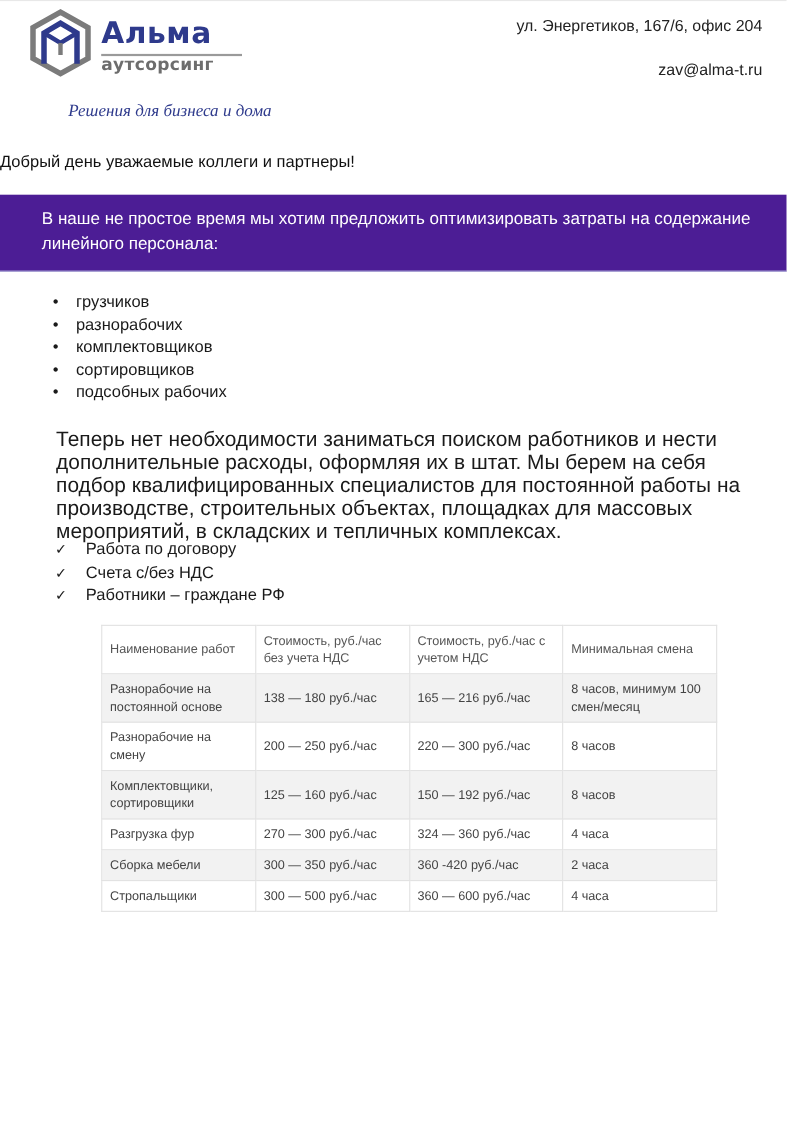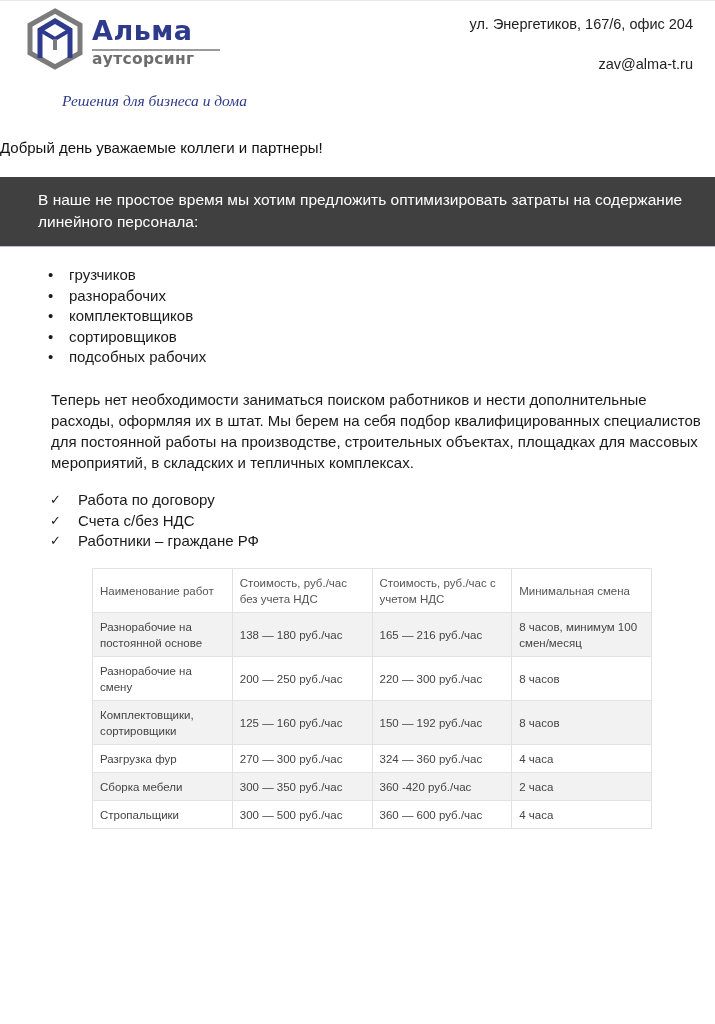--- a/index.html
+++ b/index.html
@@ -24,33 +24,33 @@
     font-style: italic; font-size: 15.5px; color: #2e3a8c; margin-left: 38px;
   }
   .contacts {
     position: absolute; right: 22px; top: 14px; text-align: right; font-size: 14.5px; line-height: 20px; color: #222;
   }
   .contacts .gap { height: 20px; }
   .greeting {
     position: absolute; left: 0; width: 715px; top: 139px; text-align: left; font-size: 15px; color: #111;
   }
   .banner {
-    position: absolute; left: 0; top: 177px; width: 715px; height: 69px; background: #404040;
+    position: absolute; left: 0; top: 177px; width: 715px; height: 69px; background: #4c1d95;
     border-bottom: 1px solid #b9bde0;
   }
   .banner-text {
     position: absolute; left: 38px; top: 12px; width: 660px; color: #ffffff; font-size: 15.5px; line-height: 22px;
   }
   .bullets {
     position: absolute; left: 48px; top: 265px; margin: 0; padding: 0; list-style: none; font-size: 15px; line-height: 20.5px;
   }
   .bullets li { position: relative; padding-left: 21px; }
   .bullets li .dot { position: absolute; left: 0; top: 0; }
   .paragraph {
-    position: absolute; left: 51px; top: 389px; width: 650px; font-size: 15px; line-height: 21px; color: #1a1a1a;
+    position: absolute; left: 51px; top: 389px; width: 650px; font-size: 19px; line-height: 21px; color: #1a1a1a;
   }
   .checks {
     position: absolute; left: 50px; top: 490px; margin: 0; padding: 0; list-style: none; font-size: 15px; line-height: 20.5px;
   }
   .checks li { position: relative; padding-left: 28px; }
   .checks li .tick { position: absolute; left: 0; top: 0; font-size: 13px; }
   table.price {
     position: absolute; left: 92px; top: 568px; width: 560px; border-collapse: collapse;
     font-size: 11.5px; color: #444; line-height: 16px;
   }

